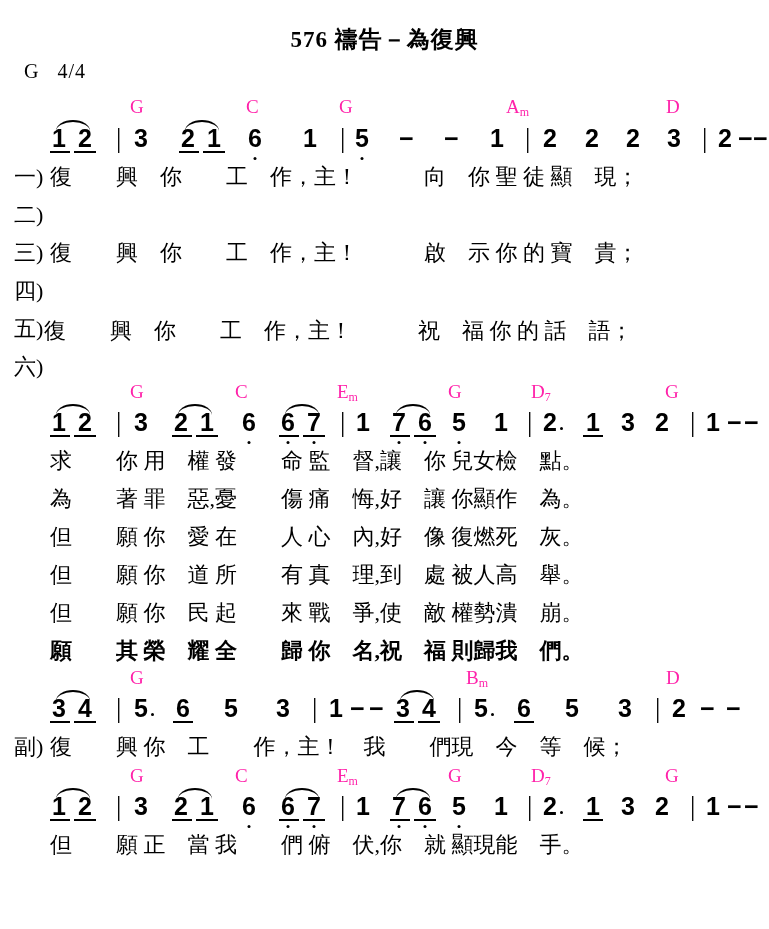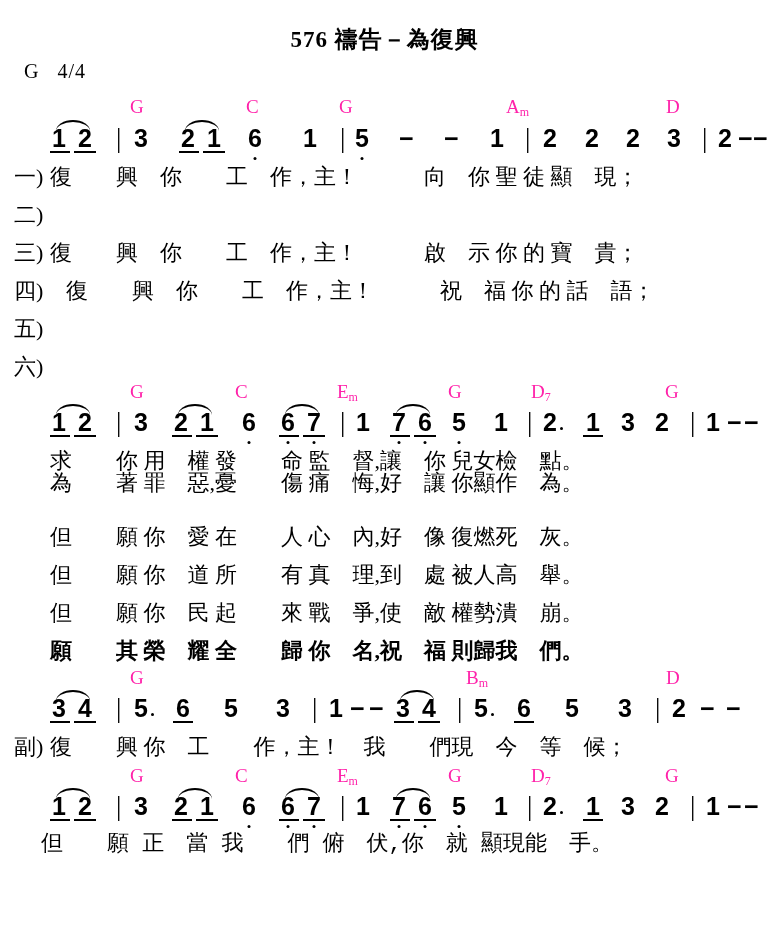--- a/index.html
+++ b/index.html
@@ -182,21 +182,21 @@
 <div class="row lyrics" style="top:200px;">
   <span class="hl hl-blue" style="left:48px;width:672px;top:0;"></span>
   <span class="ly" style="left:14px;">二)</span>
 </div>
 <div class="row lyrics" style="top:238px;">
   <span class="ly" style="left:14px;">三)</span>
   <span class="ly" style="left:50px;">復　　興　你　　工　作，主！　　　啟　示 你 的 寶　貴；</span>
 </div>
 <div class="row lyrics" style="top:276px;">
   <span class="ly" style="left:14px;">四)</span>
-  <span class="ly" style="left:66px;">復　　興　你　　工　作，主！　　　祝　福 你 的 話　語；</span>
+  <span class="ly" style="left:44px;margin-top:40px;">復　　興　你　　工　作，主！　　　祝　福 你 的 話　語；</span>
 </div>
 <div class="row lyrics" style="top:314px;">
   <span class="hl hl-peach" style="left:48px;width:672px;top:0;"></span>
   <span class="ly" style="left:14px;">五)</span>
 </div>
 <div class="row lyrics" style="top:352px;">
   <span class="ly" style="left:14px;">六)</span>
 </div>
 
 <div class="row chords" style="top:382px;">
@@ -235,21 +235,21 @@
   <span class="nt" style="left:655px;">2</span>
   <span class="nt bar" style="left:690px;">|</span>
   <span class="nt" style="left:706px;">1</span>
   <span class="nt dash" style="left:727px;">−</span>
   <span class="nt dash" style="left:744px;">−</span>
 </div>
 
 <div class="row lyrics" style="top:446px;">
   <span class="ly" style="left:50px;">求　　你 用　權 發　　命 監　督,讓　你 兒女檢　點。</span>
 </div>
-<div class="row lyrics" style="top:468px;text-decoration:underline;">
+<div class="row lyrics" style="top:484px;text-decoration:underline;">
   <span class="hl hl-blue" style="left:48px;width:672px;top:0;"></span>
   <span class="ly" style="left:50px;">為　　著 罪　惡,憂　　傷 痛　悔,好　讓 你顯作　為。</span>
 </div>
 <div class="row lyrics" style="top:522px;">
   <span class="ly" style="left:50px;">但　　願 你　愛 在　　人 心　內,好　像 復燃死　灰。</span>
 </div>
 <div class="row lyrics" style="top:560px;">
   <span class="ly" style="left:50px;">但　　願 你　道 所　　有 真　理,到　處 被人高　舉。</span>
 </div>
 <div class="row lyrics" style="top:598px;">
@@ -332,14 +332,14 @@
   <span class="nt" style="left:586px;">1<span class="ul" style="left:-3px;width:20px;"></span></span>
   <span class="nt" style="left:621px;">3</span>
   <span class="nt" style="left:655px;">2</span>
   <span class="nt bar" style="left:690px;">|</span>
   <span class="nt" style="left:706px;">1</span>
   <span class="nt dash" style="left:727px;">−</span>
   <span class="nt dash" style="left:744px;">−</span>
 </div>
 
 <div class="row lyrics" style="top:830px;">
-  <span class="ly" style="left:41px;font-family:Liberation Mono, monospace;">但　　願 正　當 我　　們 俯　伏,你　就 顯現能　手。</span>
+  <span class="ly" style="left:50px;">但　　願 正　當 我　　們 俯　伏,你　就 顯現能　手。</span>
 </div>
 
 </body></html>

